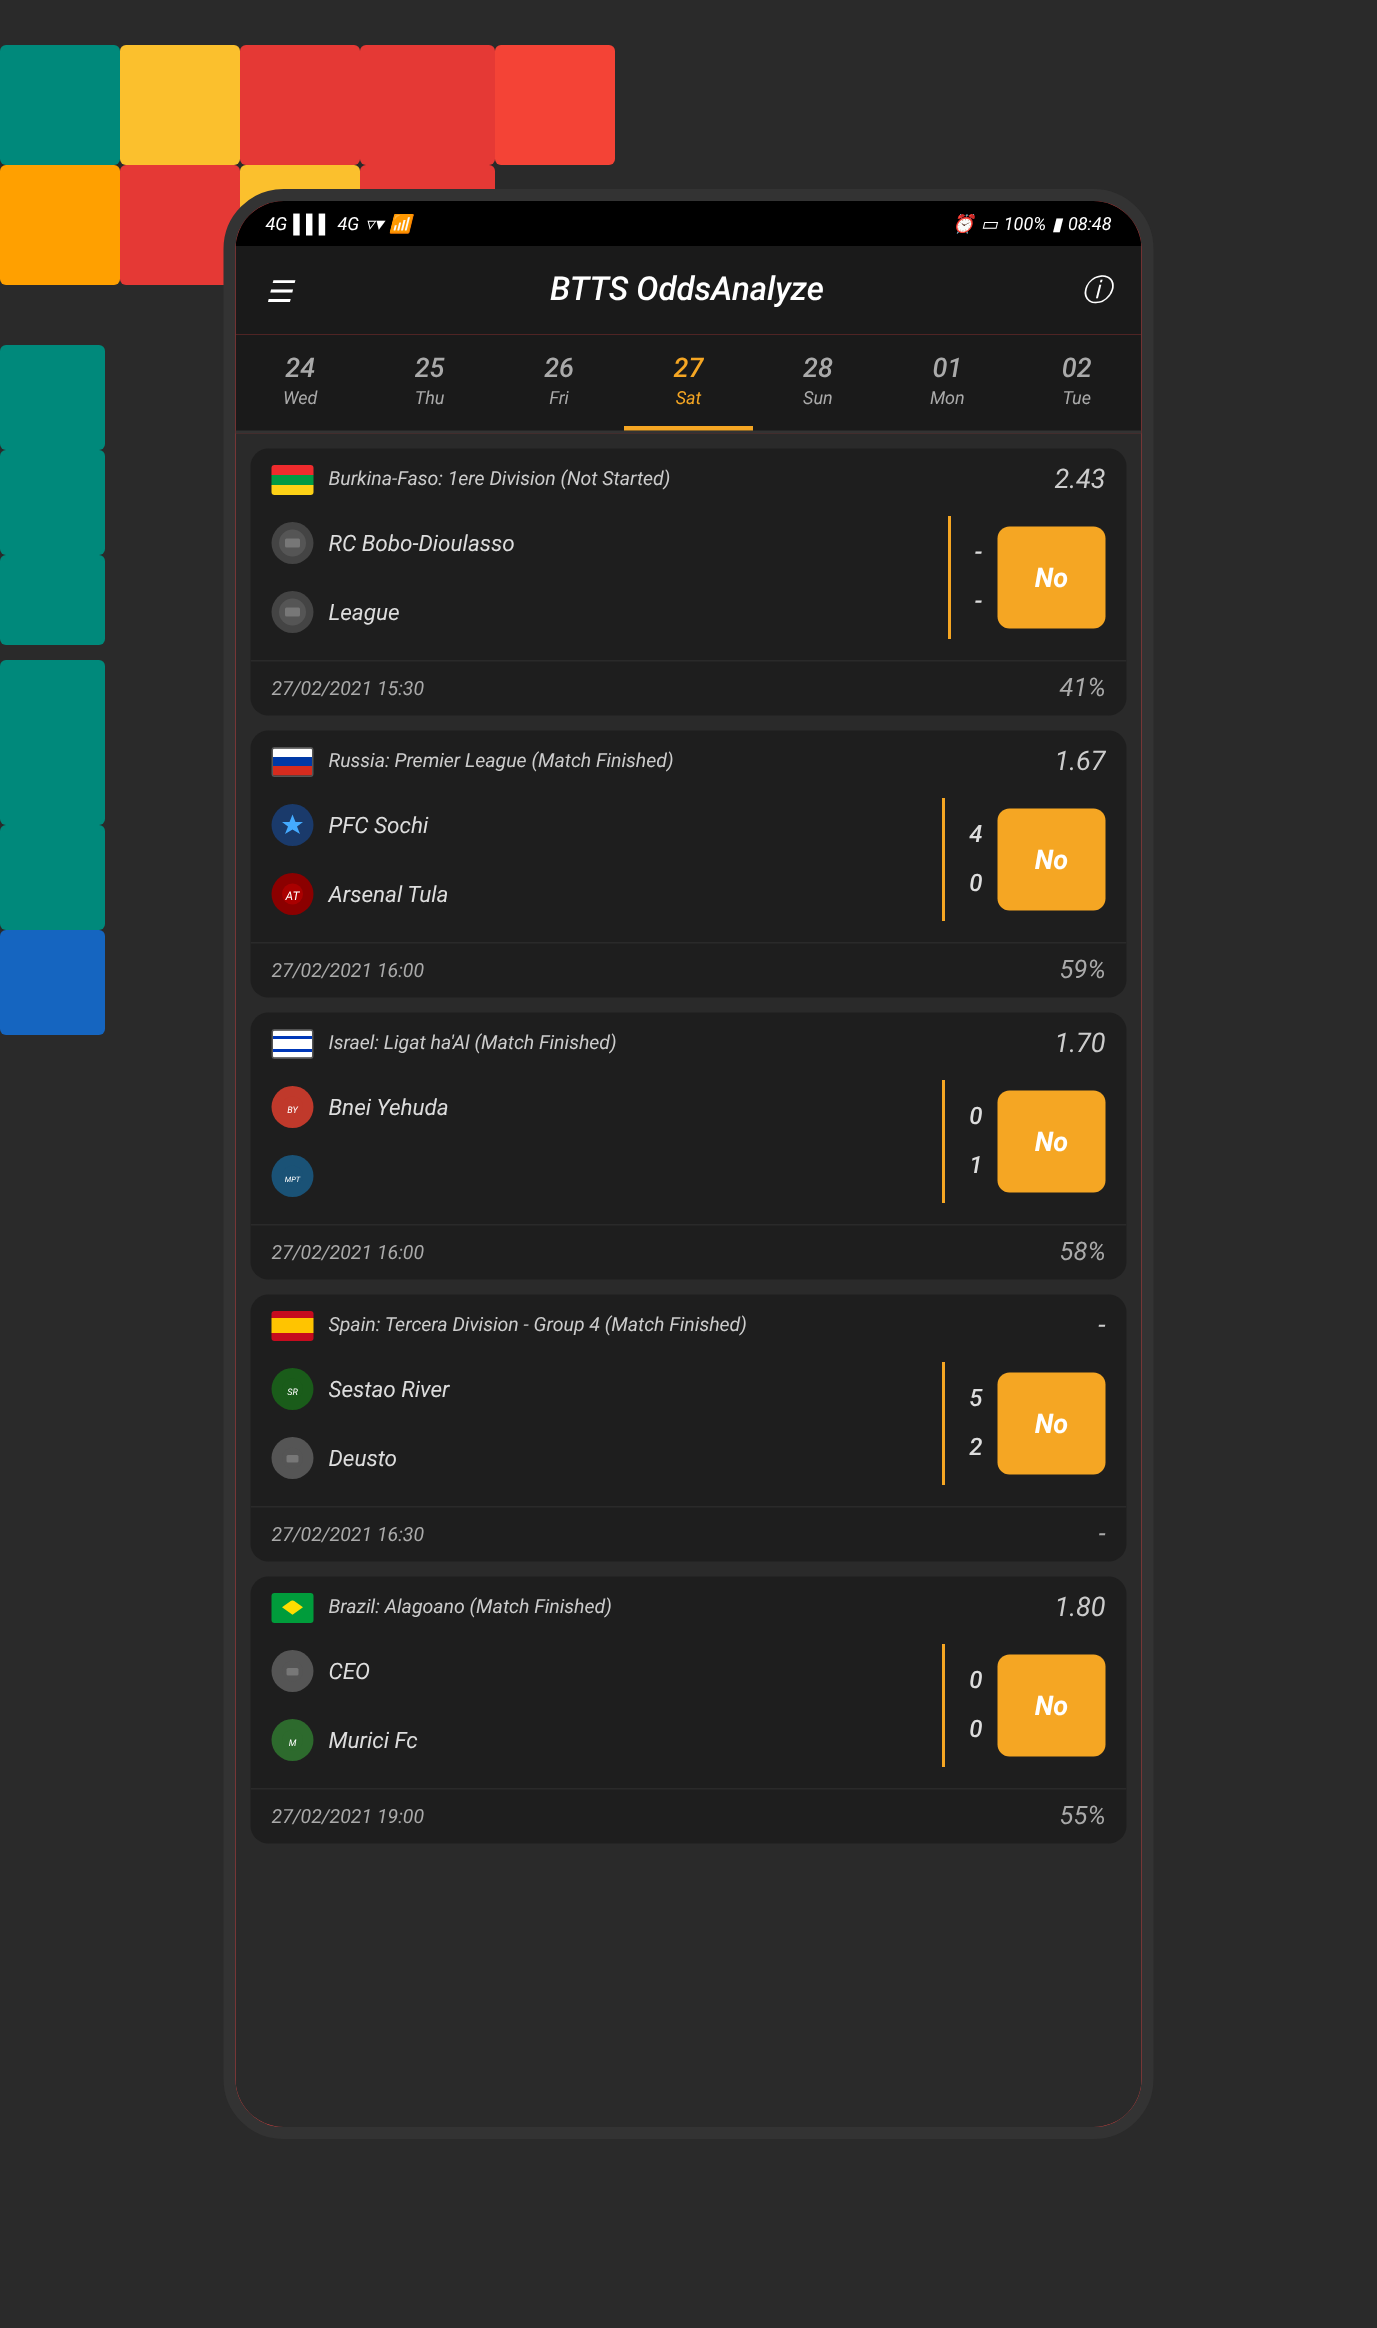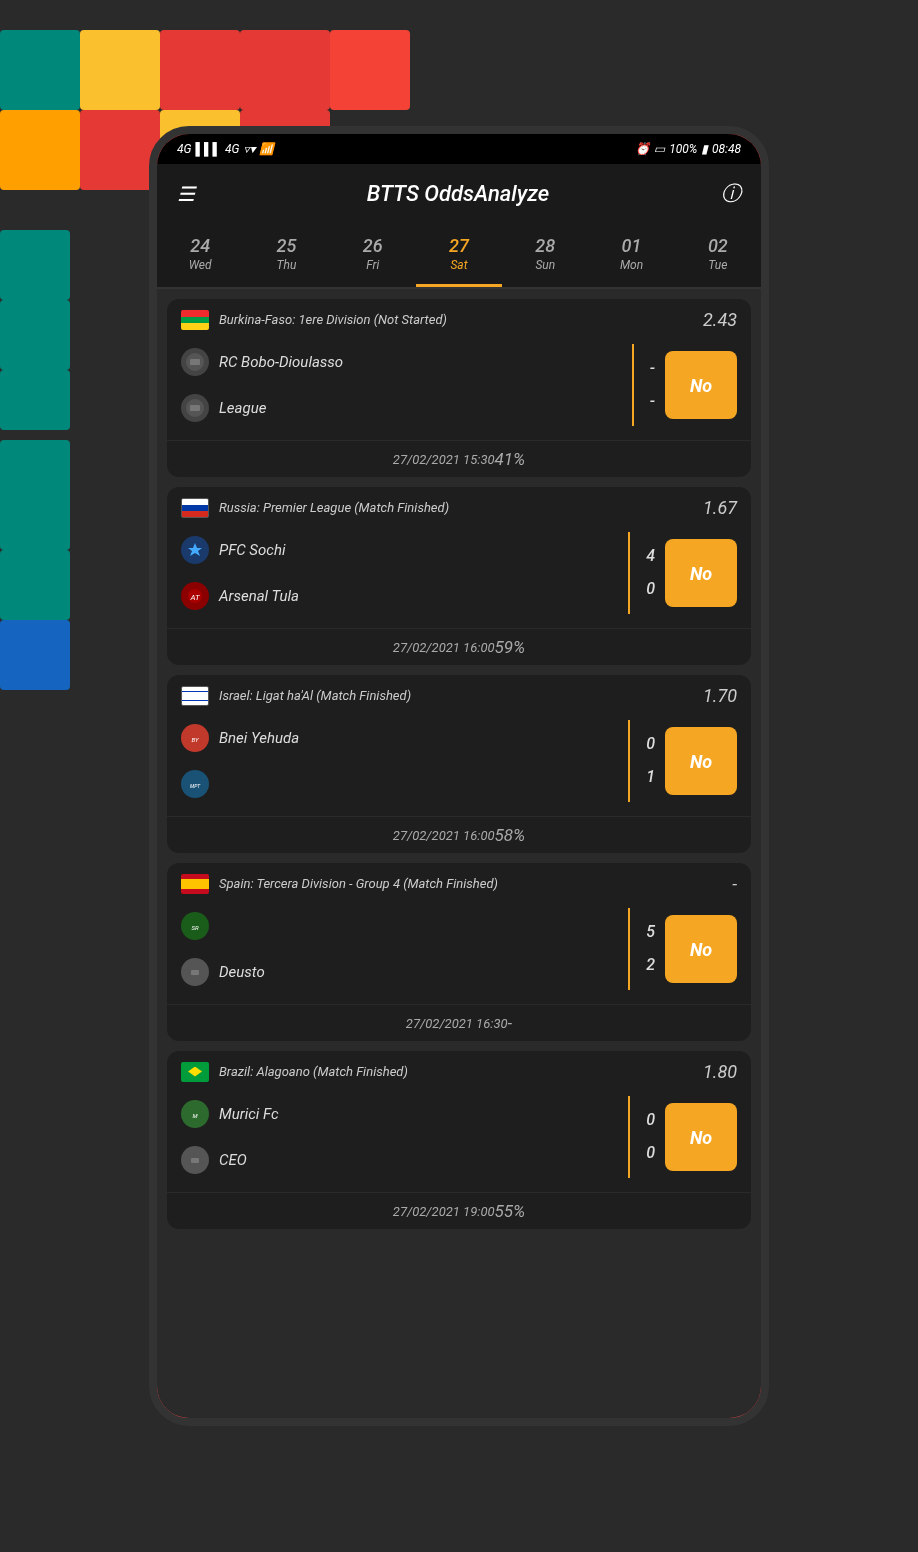--- a/index.html
+++ b/index.html
@@ -242,21 +242,21 @@
       border-radius: 8px;
       display: flex;
       align-items: center;
       justify-content: center;
       align-self: center;
       flex-shrink: 0;
     }
 
     .match-footer {
       display: flex;
-      justify-content: center;
+      justify-content: space-between;
       align-items: center;
       padding: 8px 14px;
       border-top: 1px solid #2a2a2a;
     }
 
     .match-time {
       color: #aaa;
       font-size: 13px;
     }
 
@@ -485,20 +485,21 @@
       <div class="match-body">
         <div class="teams-row">
           <div class="teams-list">
             <div class="team-row">
               <div class="team-logo" style="background:#1a5c1a;">
                 <svg width="18" height="18" viewBox="0 0 18 18">
                     <circle cx="9" cy="9" r="7" fill="#1a5c1a"></circle>
                     <text x="9" y="13" text-anchor="middle" font-size="6" fill="white">SR</text>
                   </svg>
               </div>
+              <span class="team-name">Sestao River</span>
             </div>
             <div class="team-row">
               <div class="team-logo" style="background:#555;">
                 <svg width="18" height="18" viewBox="0 0 18 18">
                     <circle cx="9" cy="9" r="7" fill="#555"></circle>
                     <rect x="5" y="7" width="8" height="5" fill="#777" rx="1"></rect>
                   </svg>
               </div>
               <span class="team-name">Deusto</span>
             </div>
@@ -524,36 +525,36 @@
         <div class="league-flag" style="background: #009c3b; width:28px; height:20px; border-radius:2px; flex-shrink:0; position:relative; display:flex; align-items:center; justify-content:center;">
           <div style="width:14px; height:10px; background:#fedd00; clip-path:polygon(50% 0%,100% 50%,50% 100%,0% 50%);"></div>
         </div>
         <span class="league-name">Brazil: Alagoano (Match Finished)</span>
         <span class="match-odds">1.80</span>
       </div>
       <div class="match-body">
         <div class="teams-row">
           <div class="teams-list">
             <div class="team-row">
+              <div class="team-logo" style="background:#555;">
+                <svg width="18" height="18" viewBox="0 0 18 18">
+                    <circle cx="9" cy="9" r="7" fill="#555"></circle>
+                    <rect x="5" y="7" width="8" height="5" fill="#777" rx="1"></rect>
+                  </svg>
+              </div>
+              <span class="team-name">CEO</span>
+            </div>
+            <div class="team-row">
               <div class="team-logo" style="background:#2d6a2d;">
                 <svg width="18" height="18" viewBox="0 0 18 18">
                     <circle cx="9" cy="9" r="7" fill="#2d6a2d"></circle>
                     <text x="9" y="13" text-anchor="middle" font-size="6" fill="white">M</text>
                   </svg>
               </div>
               <span class="team-name">Murici Fc</span>
-            </div>
-            <div class="team-row">
-              <div class="team-logo" style="background:#555;">
-                <svg width="18" height="18" viewBox="0 0 18 18">
-                    <circle cx="9" cy="9" r="7" fill="#555"></circle>
-                    <rect x="5" y="7" width="8" height="5" fill="#777" rx="1"></rect>
-                  </svg>
-              </div>
-              <span class="team-name">CEO</span>
             </div>
           </div>
           <div style="display:flex; align-items:stretch; padding: 4px 0;">
             <div style="width:2px; background:#f5a623; margin: 0 6px; min-height:60px;"></div>
           </div>
           <div class="scores-col">
             <span class="score-val">0</span>
             <span class="score-val">0</span>
           </div>
           <div class="btts-badge">No</div>

